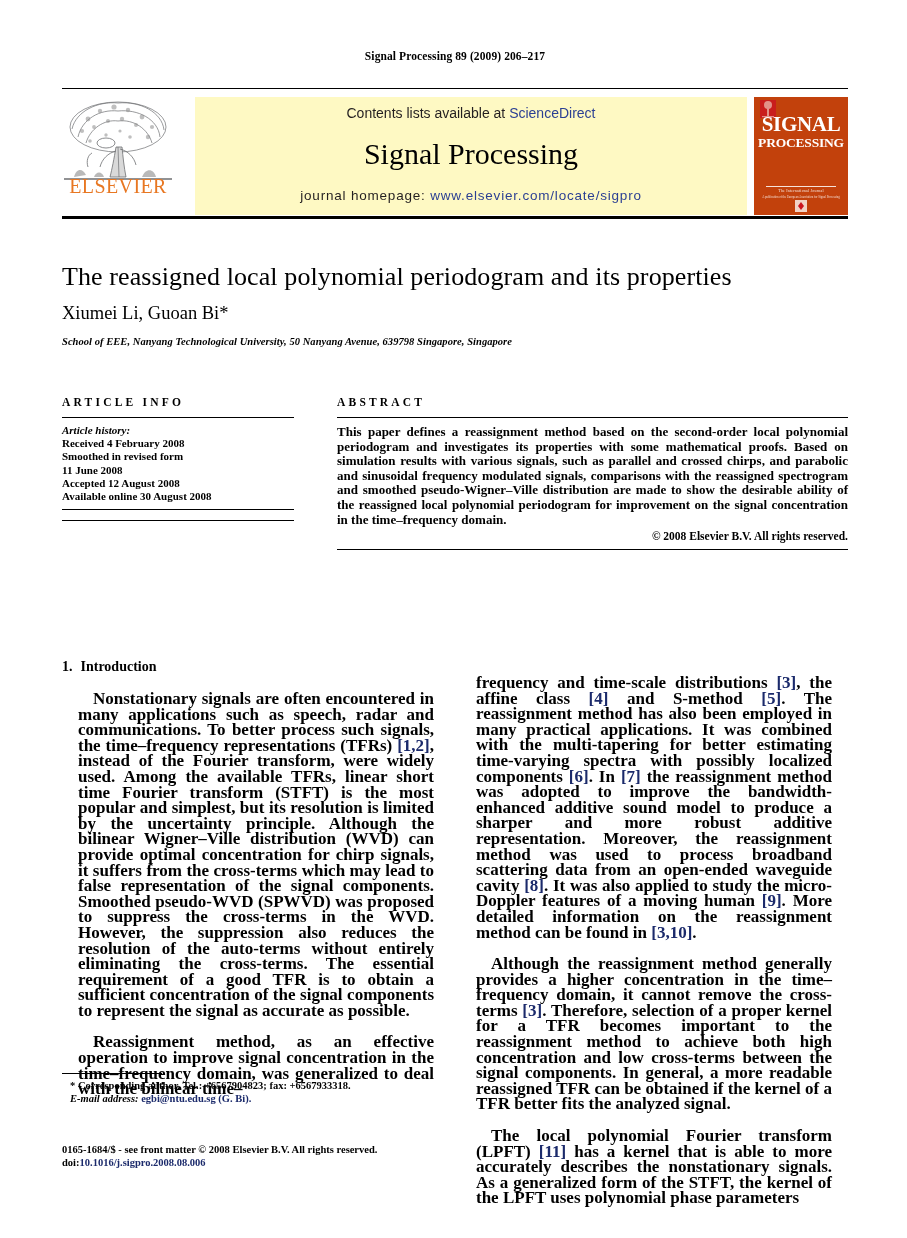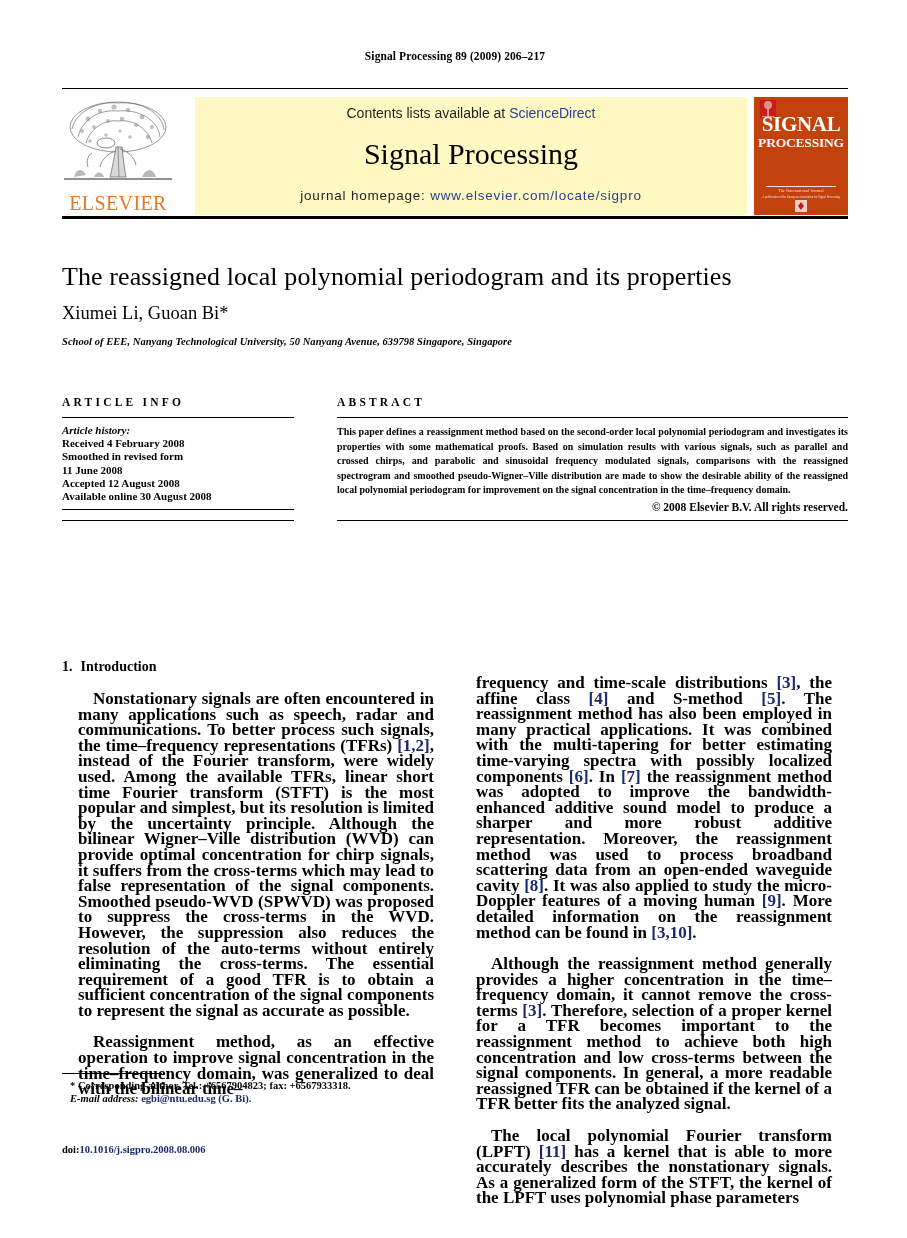--- a/index.html
+++ b/index.html
@@ -60,21 +60,21 @@
   .elsevier-logo {
     position: absolute;
     left: 0px;
     top: 9px;
     width: 112px;
     height: 118px;
   }
   .elsevier-word {
     position: absolute;
     left: 0;
-    bottom: 0px;
+    bottom: 17px;
     width: 112px;
     text-align: center;
     color: #E87722;
     font-family: "Liberation Serif", serif;
     font-size: 20px;
     font-weight: normal;
     letter-spacing: 0.4px;
   }
   .contents-band {
     position: absolute;
@@ -249,21 +249,21 @@
   .info-hist .it {
     font-style: italic;
   }
   .info-kw {
     font-size: 11px;
     line-height: 13.2px;
     font-weight: bold;
     padding-top: 7px;
   }
   .abs-body {
-    font-size: 10px;
+    font-size: 13px;
     line-height: 14.6px;
     font-weight: bold;
     text-align: justify;
     padding-top: 7px;
   }
   .abs-copy {
     font-size: 11.5px;
     font-weight: bold;
     text-align: right;
     padding-top: 3px;
@@ -463,16 +463,17 @@
     <p class="body"><span>The local polynomial Fourier transform (LPFT) </span><a class="ref" href="#">[11]</a><span> has a kernel that is able to more accurately describes the nonstationary signals. As a generalized form of the STFT, the kernel of the LPFT uses polynomial phase parameters</span></p>
   </div>
 
   <div class="footnote">
     <div class="fn-rule"></div>
     <div class="fn-line"><span>*</span><span> Corresponding author. Tel.: +6567904823; fax: +6567933318.</span></div>
     <div class="fn-line"><span class="it">E-mail address:</span> <span class="fn-mail">egbi@ntu.edu.sg (G. Bi).</span></div>
   </div>
 
   <div class="issn-block">
+    <div>0165-1684/$ - see front matter © 2008 Elsevier B.V. All rights reserved.</div>
     <div><span>doi:</span><span class="doi-link">10.1016/j.sigpro.2008.08.006</span></div>
   </div>
 
 </div>
 
 </body></html>

